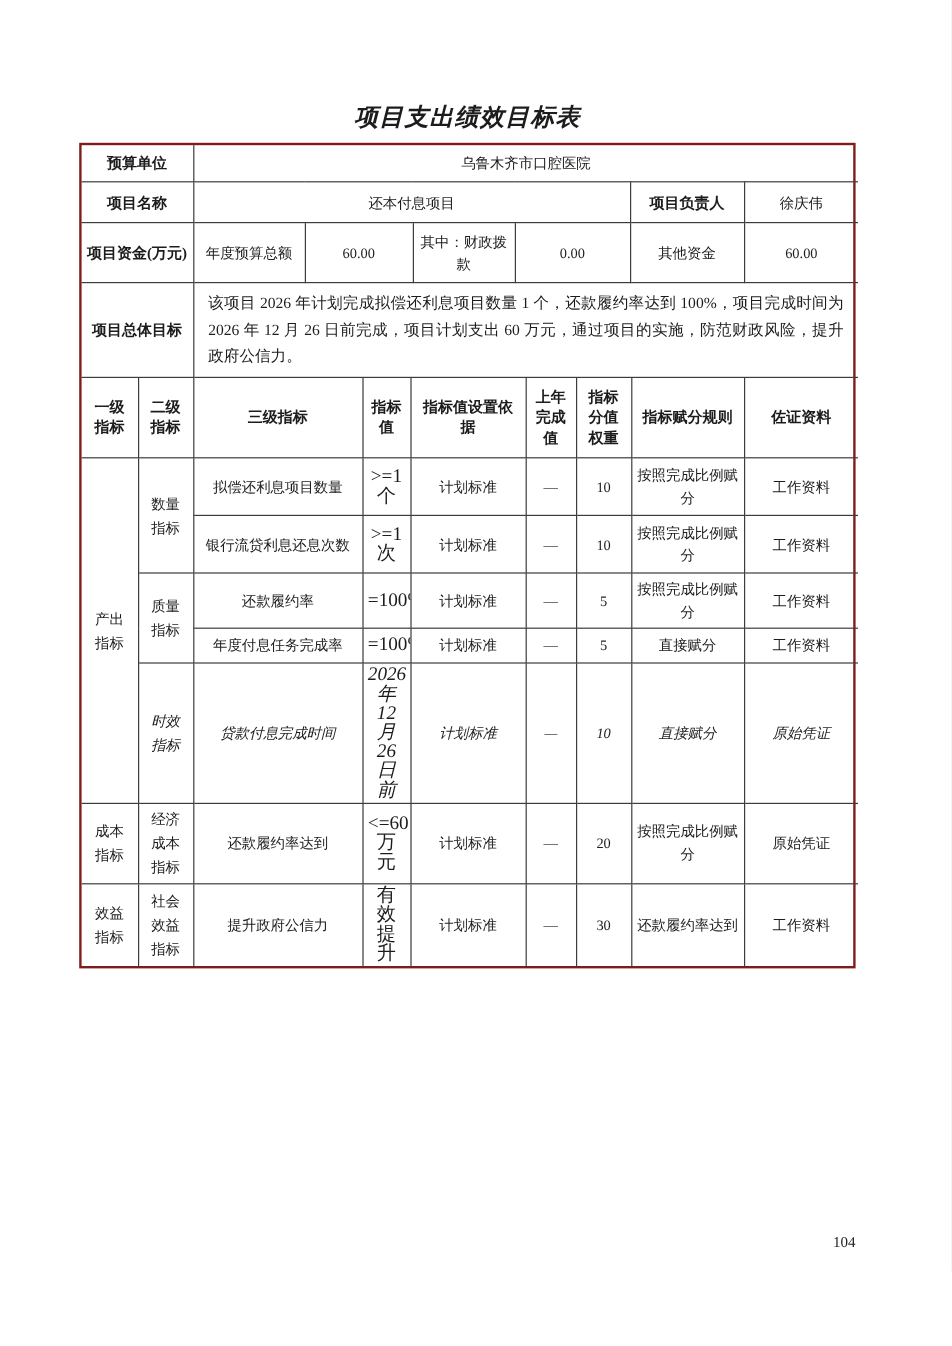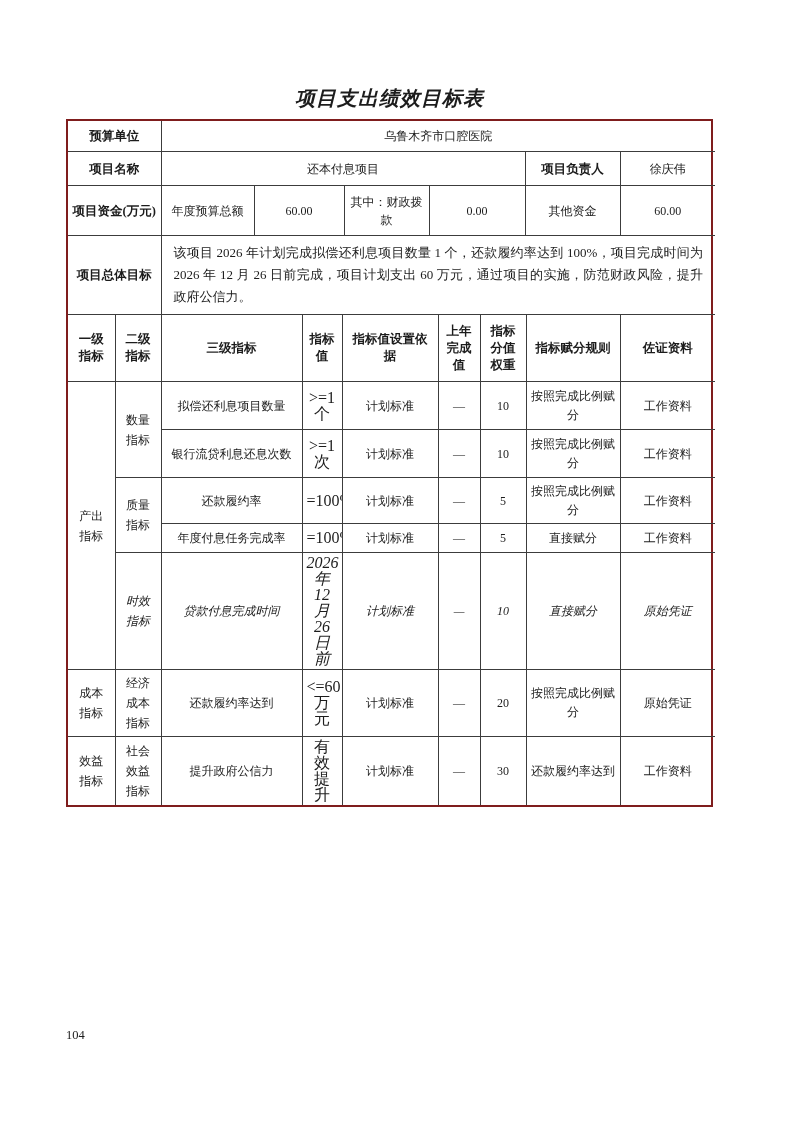--- a/index.html
+++ b/index.html
@@ -61,21 +61,21 @@
   .dr6 td { height:62px; }
   .dr7 td { height:62px; }
 
   .l1cell, .l2cell { padding:2px 7px; line-height:20px; }
   .val  { font-size:16px; line-height:16px; padding:2px 4px; }
   .rule { padding:2px 4px; line-height:19px; }
   .prev { color:#3a3a3a; }
 
   .pageno {
     position:absolute; top:942px; left:0; width:100%;
-    text-align:left; font-size:12.5px;
+    text-align:right; font-size:12.5px;
   }
 </style>
 </head>
 <body>
 
 <div class="page">
   <div class="content">
 
     <h1 class="title">项目支出绩效目标表</h1>
 

